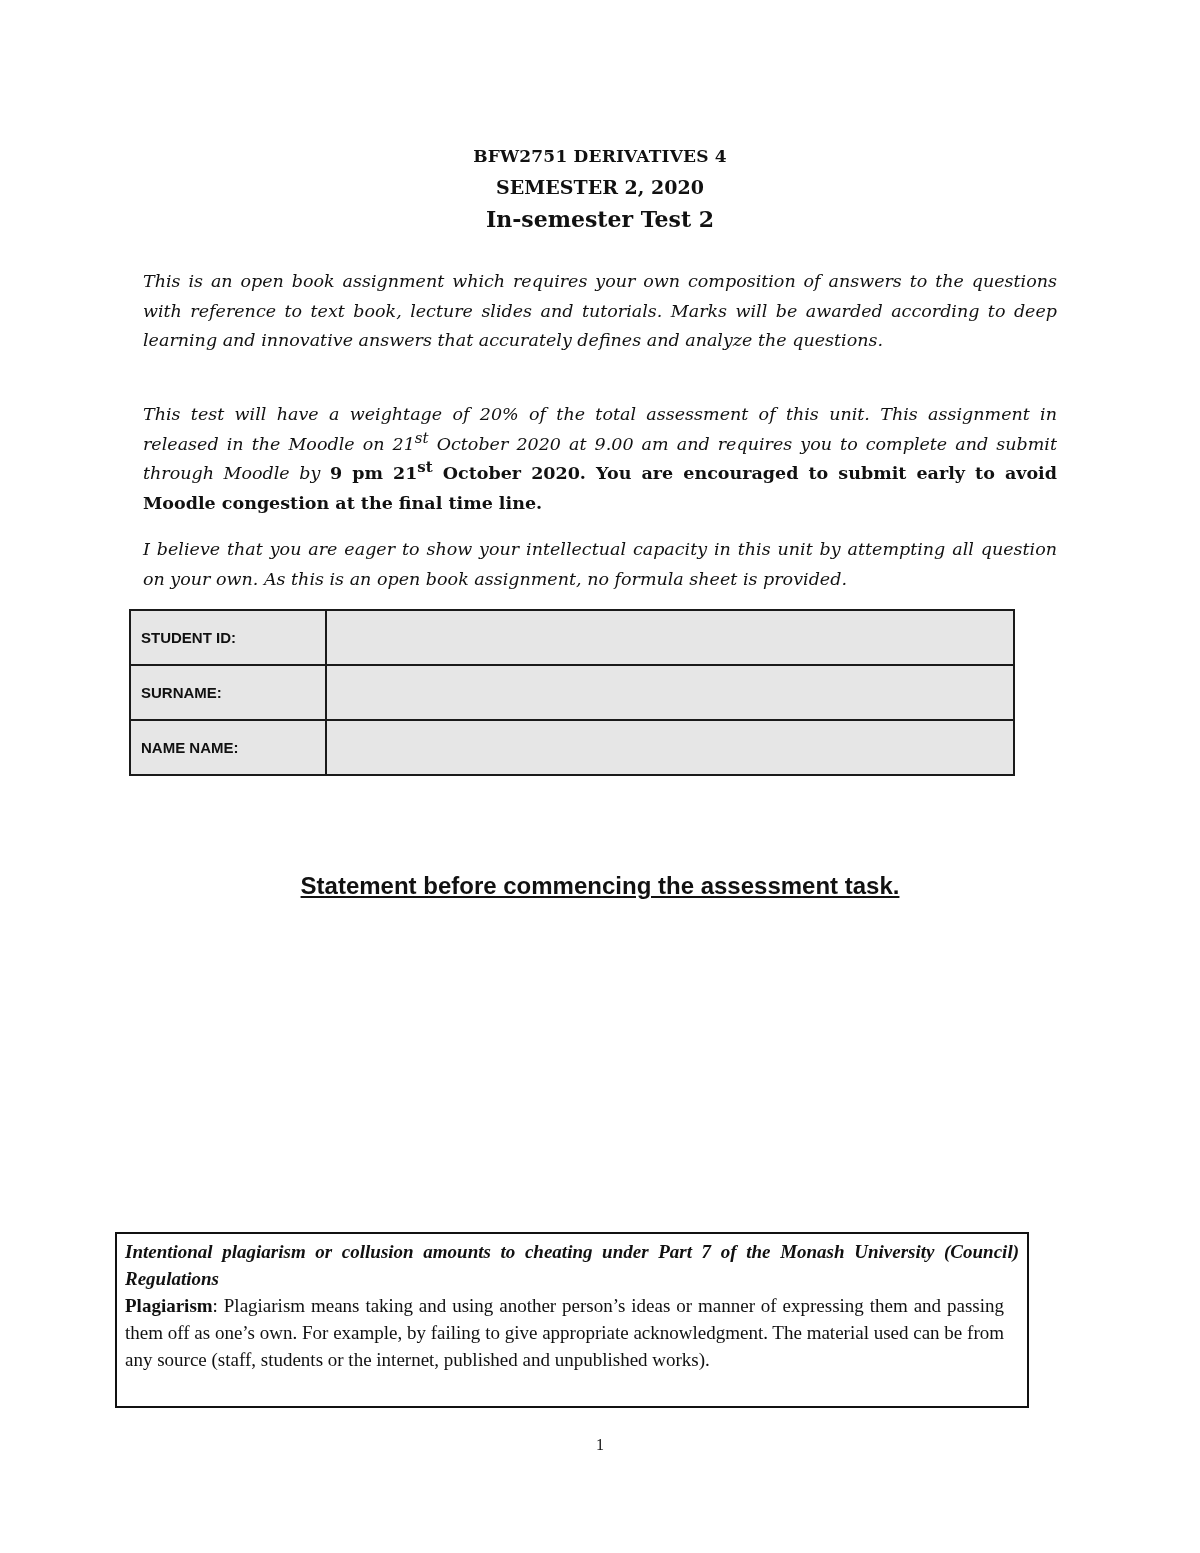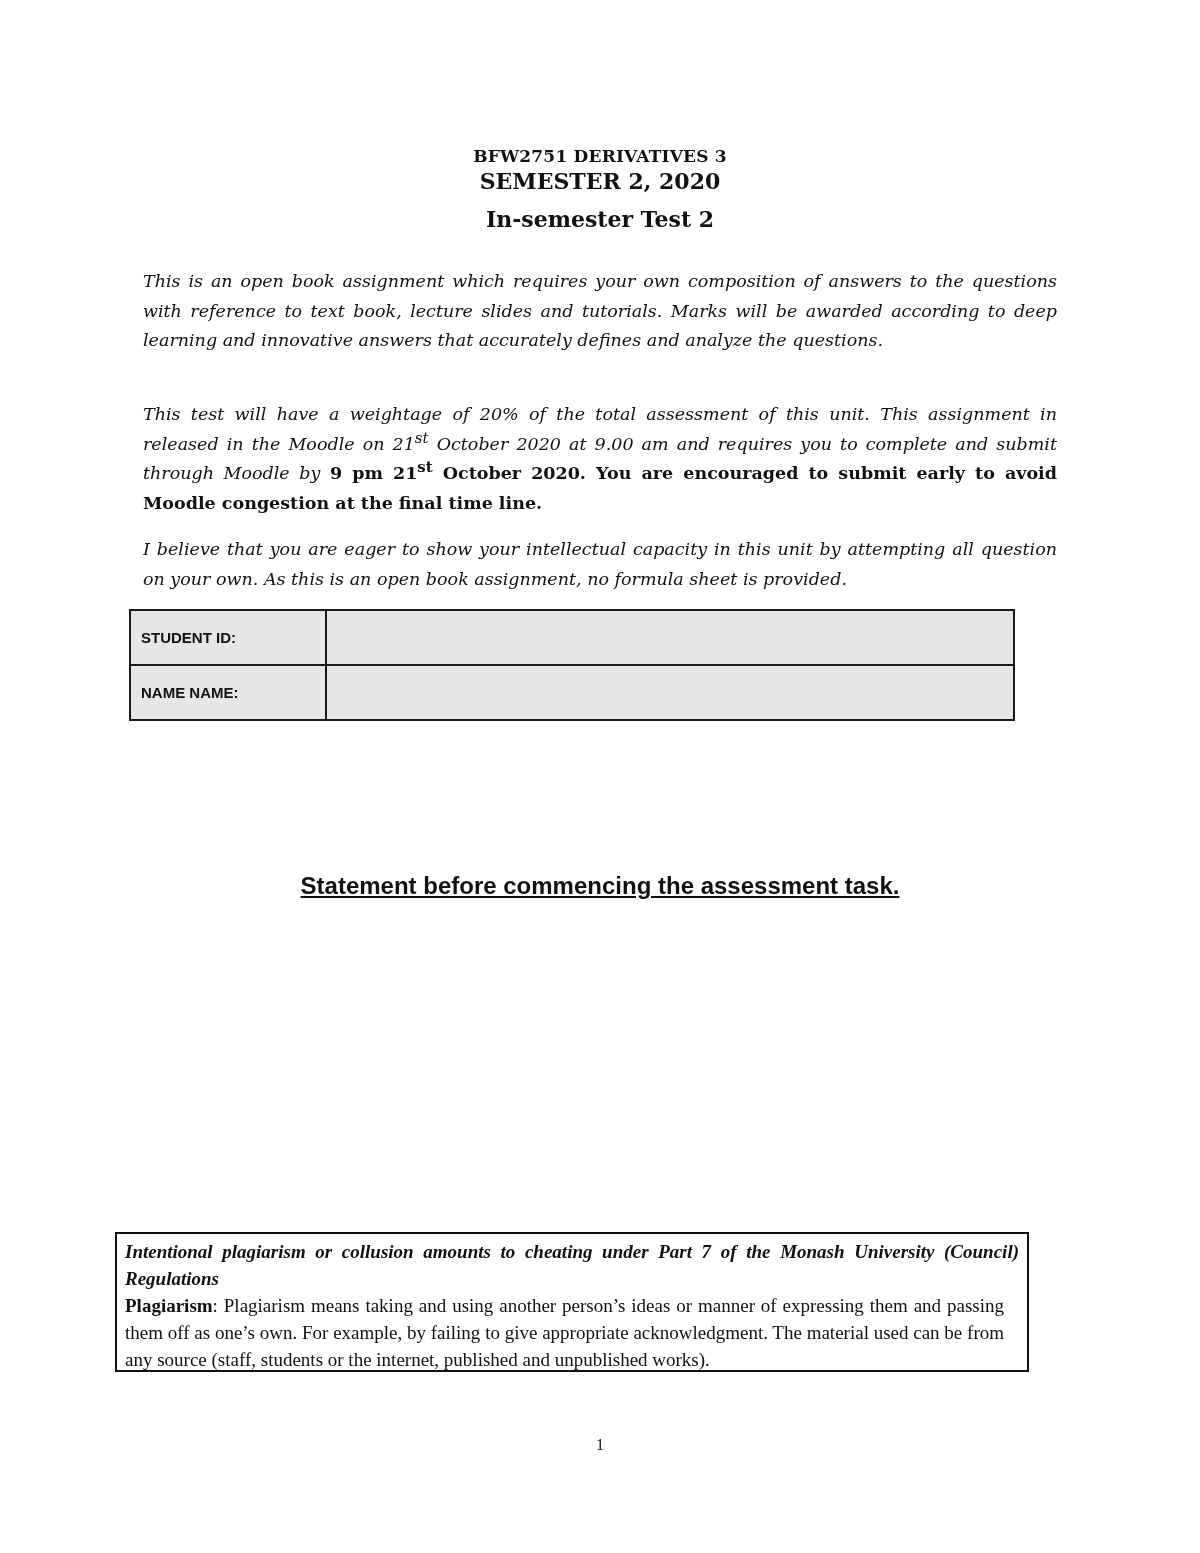--- a/index.html
+++ b/index.html
@@ -1,60 +1,64 @@
 <!DOCTYPE html>
 <html><head>
 <meta charset="utf-8">
 <style>
   html, body { margin: 0; padding: 0; background: #ffffff; }
   body { width: 1200px; height: 1553px; position: relative; overflow: hidden; color: #111; }
   .serif { font-family: "DejaVu Serif", "Liberation Serif", serif; }
 
   .head-line { position: absolute; left: 0; width: 1200px; text-align: center; font-weight: bold; }
   #course { top: 146px; font-size: 17px; letter-spacing: 0.2px; }
-  #semester { top: 168px; font-size: 22px; }
+  #semester { top: 176px; font-size: 19px; }
   #testtitle { top: 206px; font-size: 22px; }
 
   .para { position: absolute; left: 143px; width: 914px; font-size: 17.5px; line-height: 29.5px; font-style: italic; text-align: justify; }
   #p1 { top: 267px; }
   #p2 { top: 400px; }
   #p3 { top: 535px; }
   .bold-up { font-weight: bold; font-style: normal; }
   sup { font-size: 15px; line-height: 0; }
 
   table.student { position: absolute; left: 129px; top: 609px; width: 886px; border-collapse: collapse; }
   table.student td { background: #e6e6e6; border: 2px solid #1a1a1a; height: 35px; padding: 0 0 0 10px; vertical-align: bottom; }
   table.student td.label { width: 184px; font-family: "Liberation Sans", sans-serif; font-weight: bold; font-size: 15px; padding-bottom: 18px; }
   table.student td.field { width: auto; }
 
   #notice { position: absolute; left: 0; width: 1200px; top: 866px; text-align: center; font-family: "Liberation Sans", sans-serif; font-weight: bold; font-size: 24px; line-height: 40px; text-decoration: underline; }
 
-  #plag-box { position: absolute; left: 115px; top: 1232px; width: 914px; height: 140px; border: 2px solid #111; padding: 4px 0 0 8px; box-sizing: border-box; font-family: "Liberation Serif", serif; font-size: 19px; line-height: 27px; }
+  #plag-box { position: absolute; left: 115px; top: 1232px; width: 914px; height: 176px; border: 2px solid #111; padding: 4px 0 0 8px; box-sizing: border-box; font-family: "Liberation Serif", serif; font-size: 19px; line-height: 27px; }
   #plag-box .heading { font-weight: bold; font-style: italic; text-align: justify; padding-right: 8px; }
   #plag-box .body { text-align: justify; padding-right: 23px; }
 
   #page-num { position: absolute; top: 1436px; left: 0; width: 1200px; text-align: center; font-family: "Liberation Serif", serif; font-size: 16px; }
 </style>
 </head>
 <body>
 
-<div id="course" class="head-line serif">BFW2751 DERIVATIVES 3</div>
+<div id="course" class="head-line serif">BFW2751 DERIVATIVES 4</div>
 <div id="semester" class="head-line serif">SEMESTER 2, 2020</div>
 <div id="testtitle" class="head-line serif">In-semester Test 2</div>
 
 <div id="p1" class="para serif">This is an open book assignment which requires your own composition of answers to the questions with reference to text book, lecture slides and tutorials. Marks will be awarded according to deep learning and innovative answers that accurately defines and analyze the questions.</div>
 
 <div id="p2" class="para serif"><span>This test will have a weightage of 20% of the total assessment of this unit. This assignment in released in the Moodle on 21</span><sup>st</sup><span> October 2020 at 9.00 am and requires you to complete and submit through Moodle by </span><span class="bold-up">9 pm 21</span><sup class="bold-up">st</sup><span class="bold-up"> October 2020. You are encouraged to submit early to avoid Moodle congestion at the final time line.</span></div>
 
 <div id="p3" class="para serif">I believe that you are eager to show your intellectual capacity in this unit by attempting all question on your own. As this is an open book assignment, no formula sheet is provided.</div>
 
 <table class="student">
   <tbody>
       <tr>
     <td class="label">STUDENT ID:</td>
+    <td class="field"></td>
+  </tr>
+  <tr>
+    <td class="label">SURNAME:</td>
     <td class="field"></td>
   </tr>
   <tr>
     <td class="label">NAME NAME:</td>
     <td class="field"></td>
   </tr>
 </tbody>
   </table>
 
 <div id="notice">

